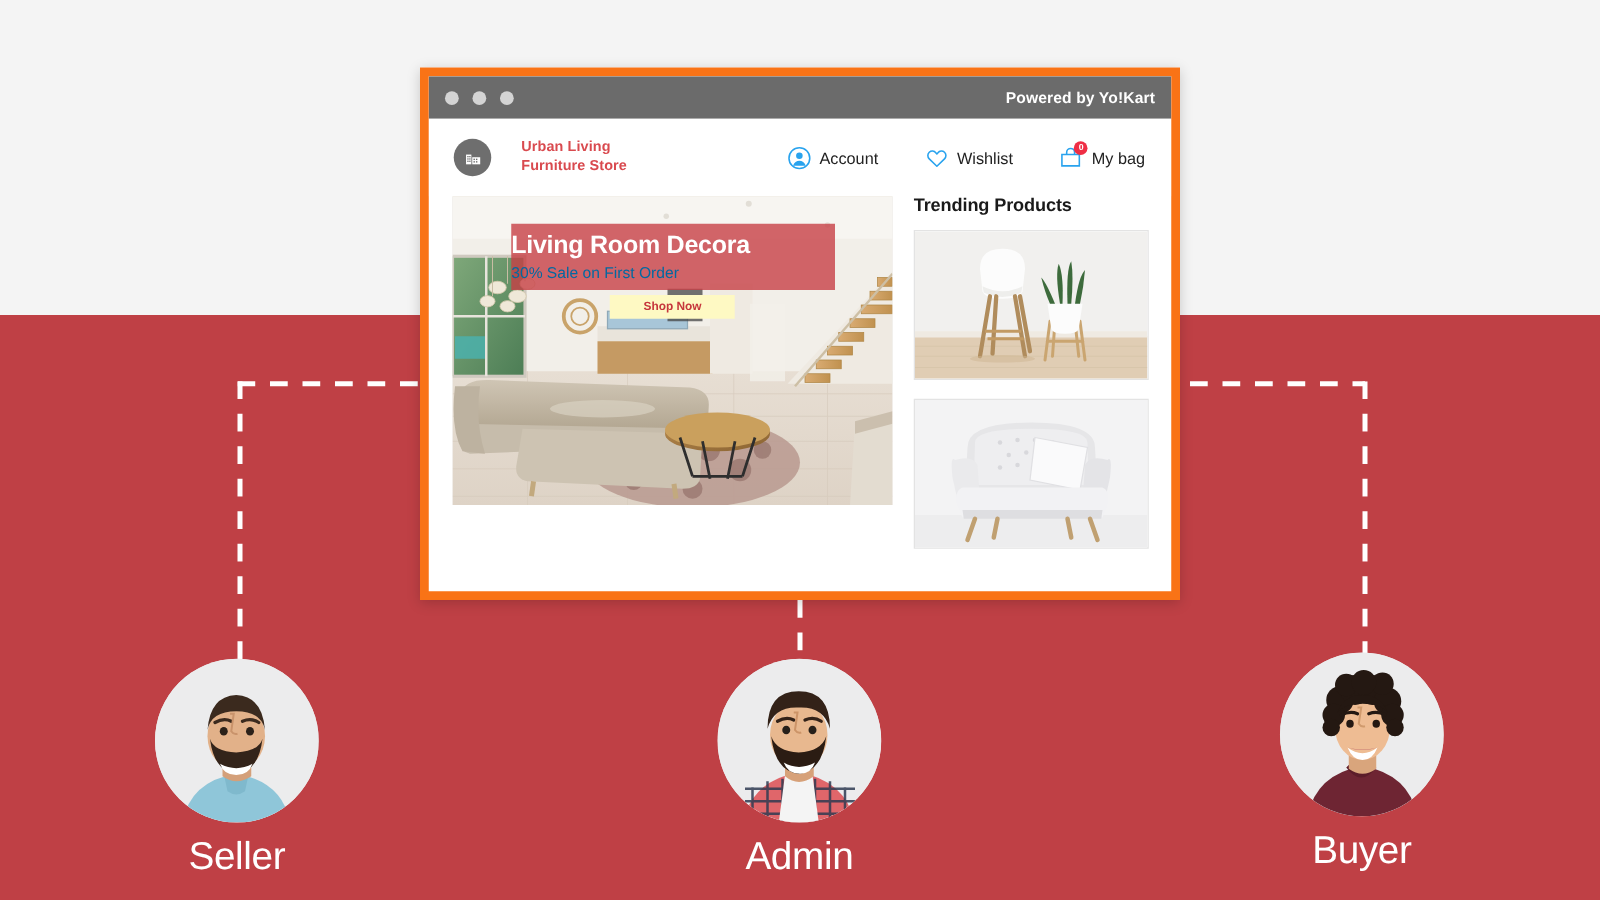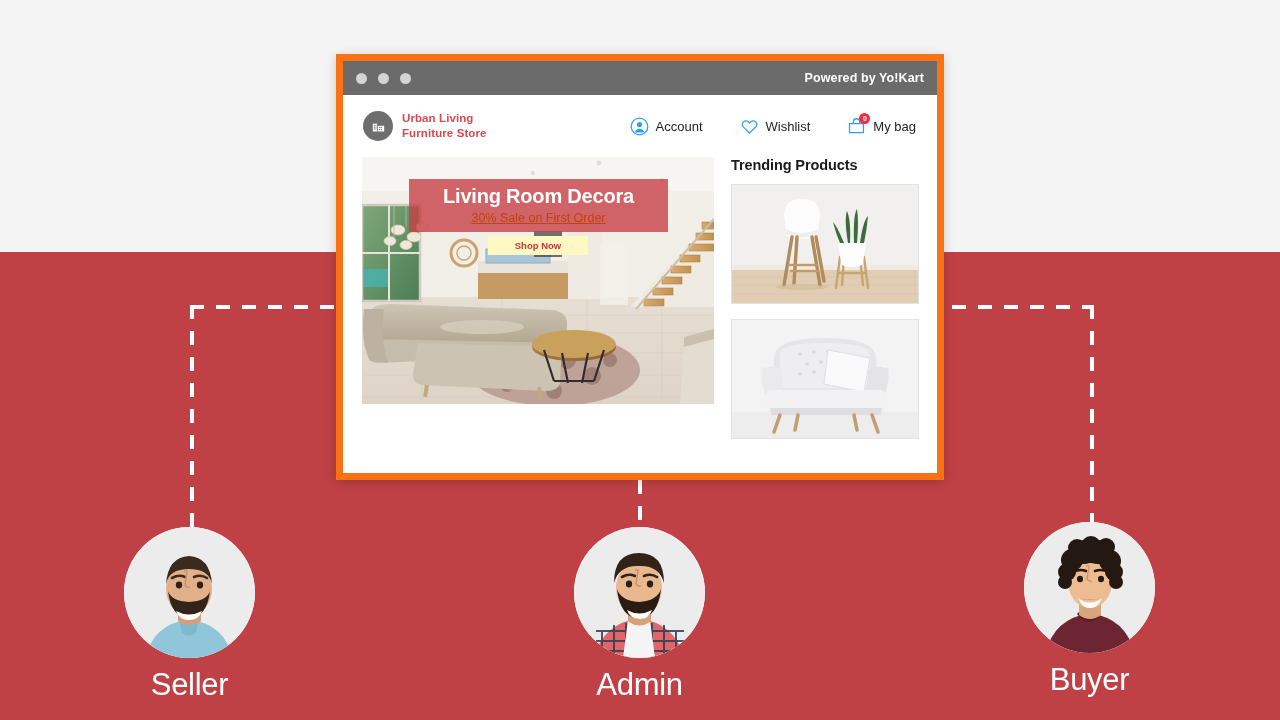--- a/index.html
+++ b/index.html
@@ -48,21 +48,21 @@
   #powered {
     margin-left:auto; color:#fff; font-size:12.5px; font-weight:600;
     letter-spacing:.1px;
   }
 
   
   #store-header {
     height:62px; display:flex; align-items:center; padding:0 21px 0 20px;
     background:#fff;
   }
-  #brand { display:flex; align-items:center; gap:9px; }
+  #brand { display:flex; align-items:center; gap:24px; }
   #logo-circle {
     width:30px; height:30px; border-radius:50%; background:#6e6e6e;
     display:flex; align-items:center; justify-content:center; flex:0 0 auto;
   }
   #brand-text {
     color:#d94a4f; font-size:11.5px; font-weight:700; line-height:1.3;
     letter-spacing:.1px;
   }
   #brand-text span { display:block; }
 
@@ -88,28 +88,28 @@
 
   
   #hero {
     position:relative; width:352px; height:247px; overflow:hidden;
     background:#e8e3dc;
   }
   #hero svg { display:block; width:352px; height:247px; }
   #hero-overlay {
     position:absolute; left:47px; top:22px; width:259px; height:53px;
     background:rgba(199,64,70,.80);
-    display:flex; flex-direction:column; align-items:center;
+    display:flex; flex-direction:column; 
     padding-top:7px;
   }
   #hero-title {
     color:#fff; font-size:20px; font-weight:700; letter-spacing:-.2px;
     line-height:1.05;
   }
-  #hero-sub { color:#c2410c; font-size:12.5px; margin-top:4px; font-weight:400;text-decoration:underline; }
+  #hero-sub { color:#0369a1; font-size:12.5px; margin-top:4px; font-weight:400; }
   #shop-now {
     position:absolute; left:50%; transform:translateX(-50%); top:79px;
     background:#fef9c3; color:#c6373c; font-size:9.5px; font-weight:700;
     padding:4px 27px; cursor:pointer; white-space:nowrap;
   }
 
   
   .prod-card {
     width:188px; height:120px; border:1px solid #e3e3e3; background:#fff;
     overflow:hidden; margin-bottom:15px;

